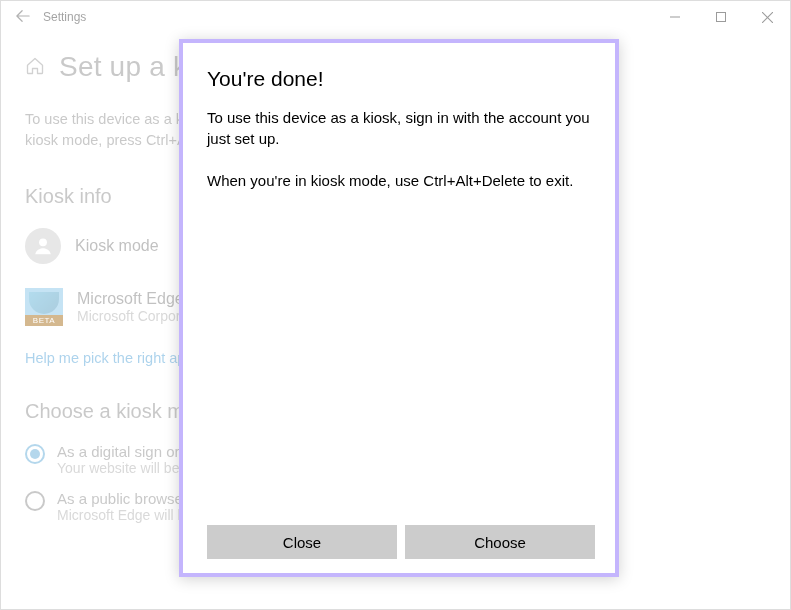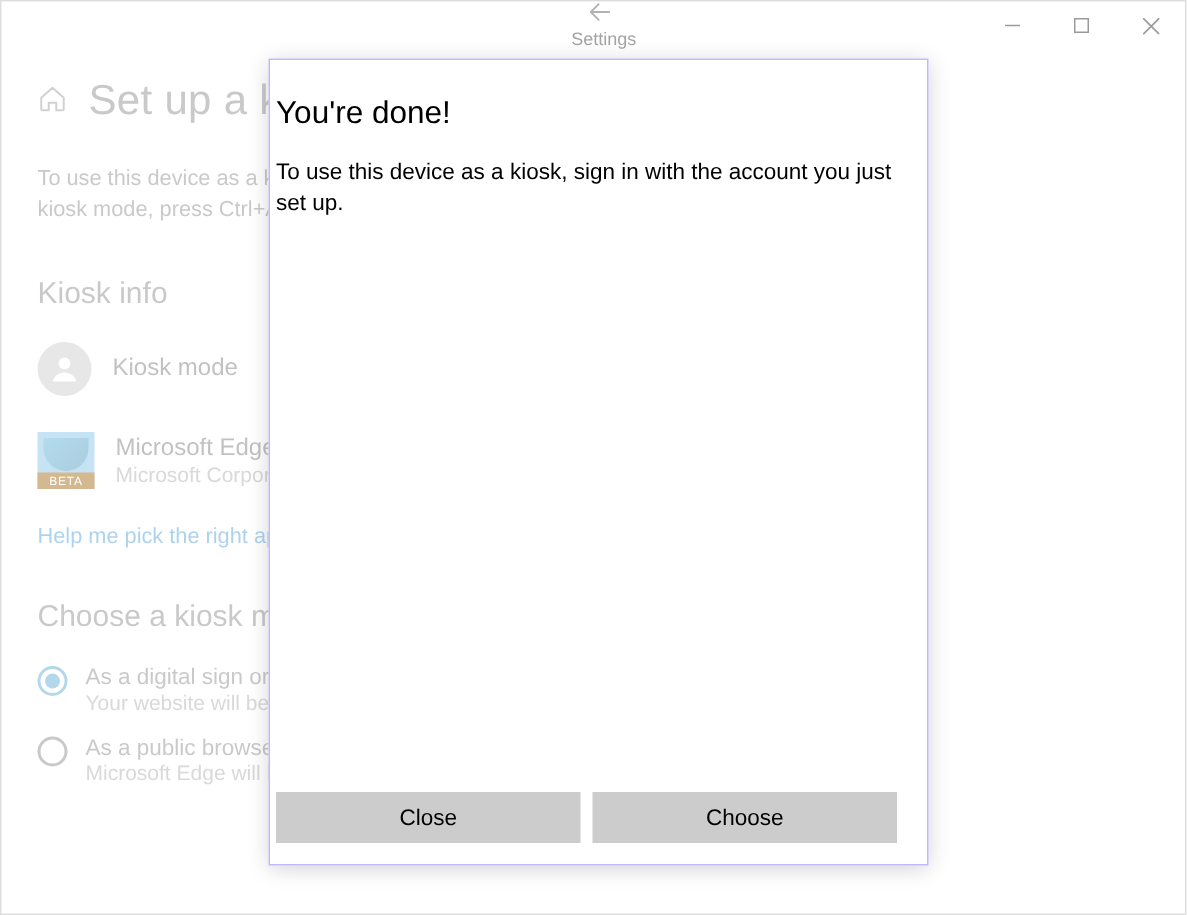--- a/index.html
+++ b/index.html
@@ -14,21 +14,20 @@
       overflow: hidden;
       border: 1px solid #ddd;
     }
     .titlebar {
       height: 32px;
       display: flex;
       align-items: center;
       padding-left: 8px;
       font-size: 12px;
       color: #333;
-      flex-direction: column;
     }
     .titlebar .back { width: 28px; text-align: center; font-size: 15px; color: #555; }
     .titlebar .app-name { margin-left: 6px; }
     .window-controls {
       position: absolute;
       right: 0; top: 0;
       display: flex;
     }
     .wc-btn {
       width: 46px; height: 32px;
@@ -91,24 +90,24 @@
     
     .dim {
       position:absolute; inset:0; background:rgba(255,255,255,0.55);
     }
     
     .dialog {
       position:absolute;
       left: 178px; top: 38px;
       width: 440px; height: 538px;
       background:#fff;
-      border:1px solid #c4b5fd;
+      border:4px solid #c4b5fd;
       box-shadow: 0 2px 14px rgba(0,0,0,0.18);
       display:flex; flex-direction:column;
-      padding: 24px 20px 14px 4px;
+      padding: 24px 20px 14px 24px;
     }
     .dlg-title { font-size: 21px; font-weight:400; margin-bottom: 16px; color:#000;}
     .dlg-body { font-size: 15px; line-height:1.42; color:#000;}
     .dlg-body p { margin-bottom: 20px;}
     .dlg-spacer { flex:1;}
     .dlg-buttons { display:flex; gap:8px;}
     .dlg-btn {
       flex:1; height:34px; background:#ccc; border:none;
       font-size:15px; color:#000; cursor:pointer;
       font-family: inherit;
@@ -199,19 +198,20 @@
     </div>
   </div>
 </div>
 
 <div class="dim"></div>
 
 <div class="dialog">
   <div class="dlg-title">You're done!</div>
   <div class="dlg-body">
     <p>To use this device as a kiosk, sign in with the account you just set up.</p>
+    <p>When you're in kiosk mode, use Ctrl+Alt+Delete to exit.</p>
   </div>
   <div class="dlg-spacer"></div>
   <div class="dlg-buttons">
     <button class="dlg-btn">Close</button>
     <button class="dlg-btn">Choose</button>
   </div>
 </div>
 
 </body></html>

